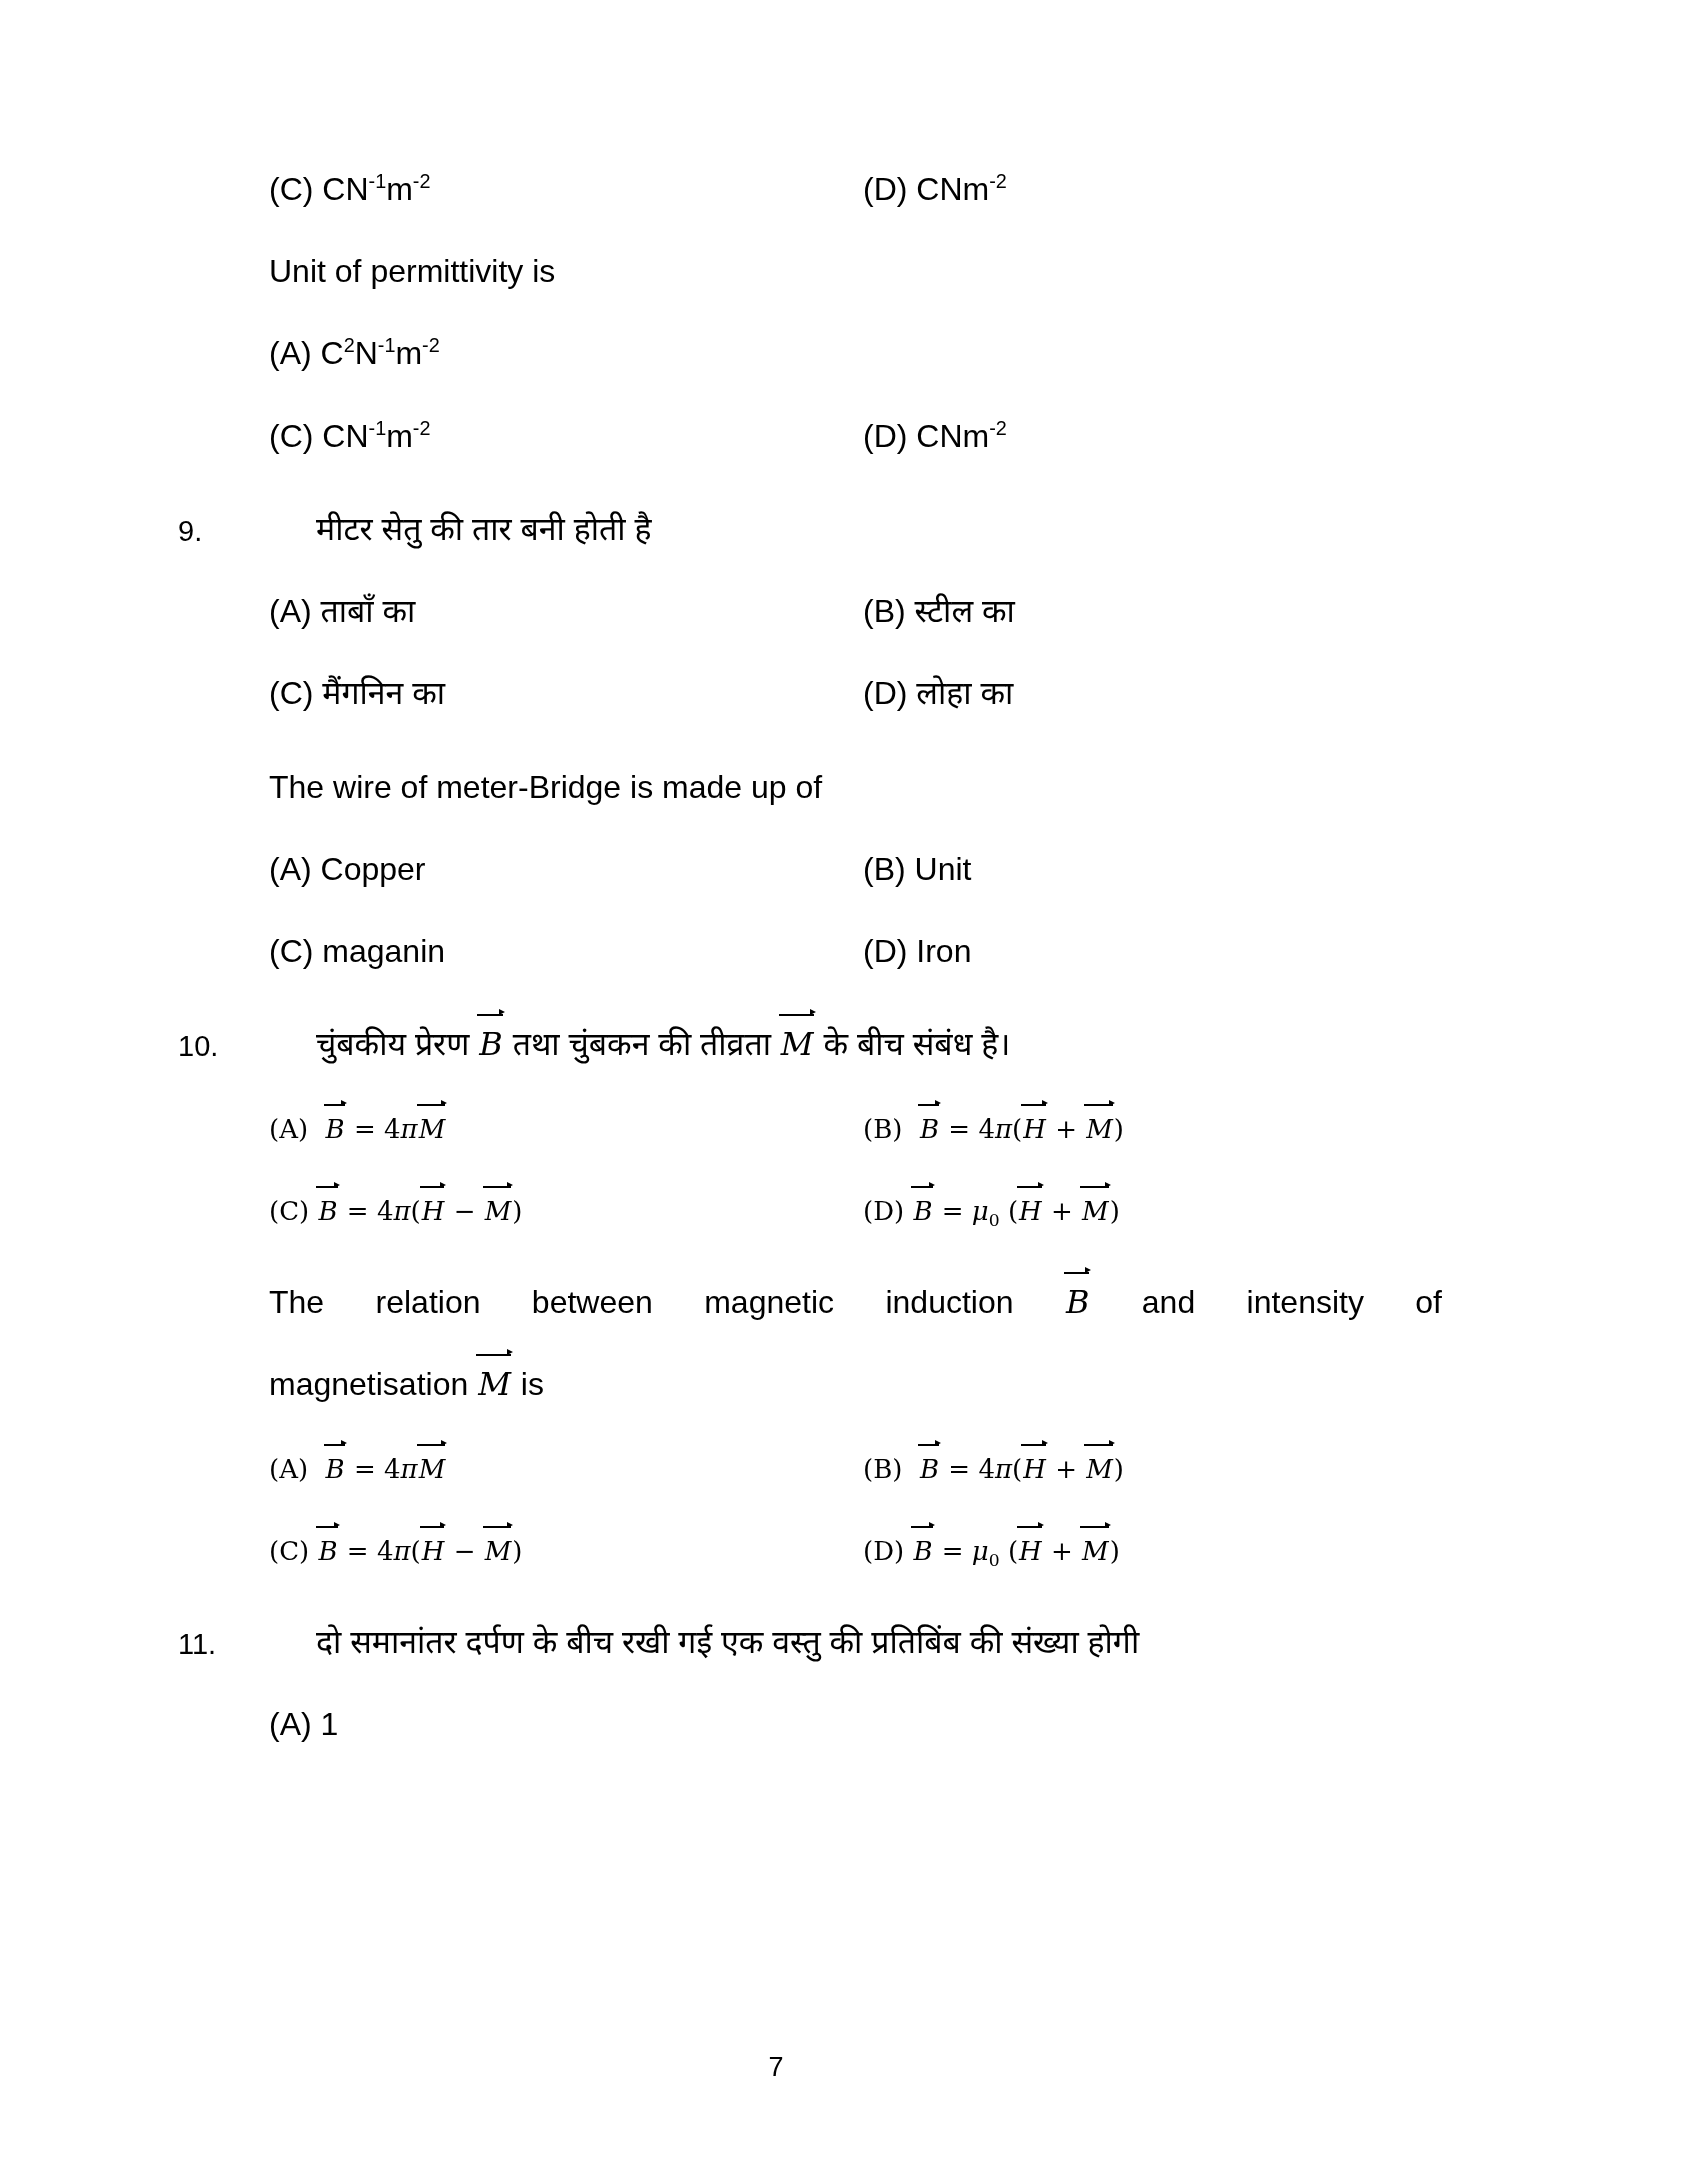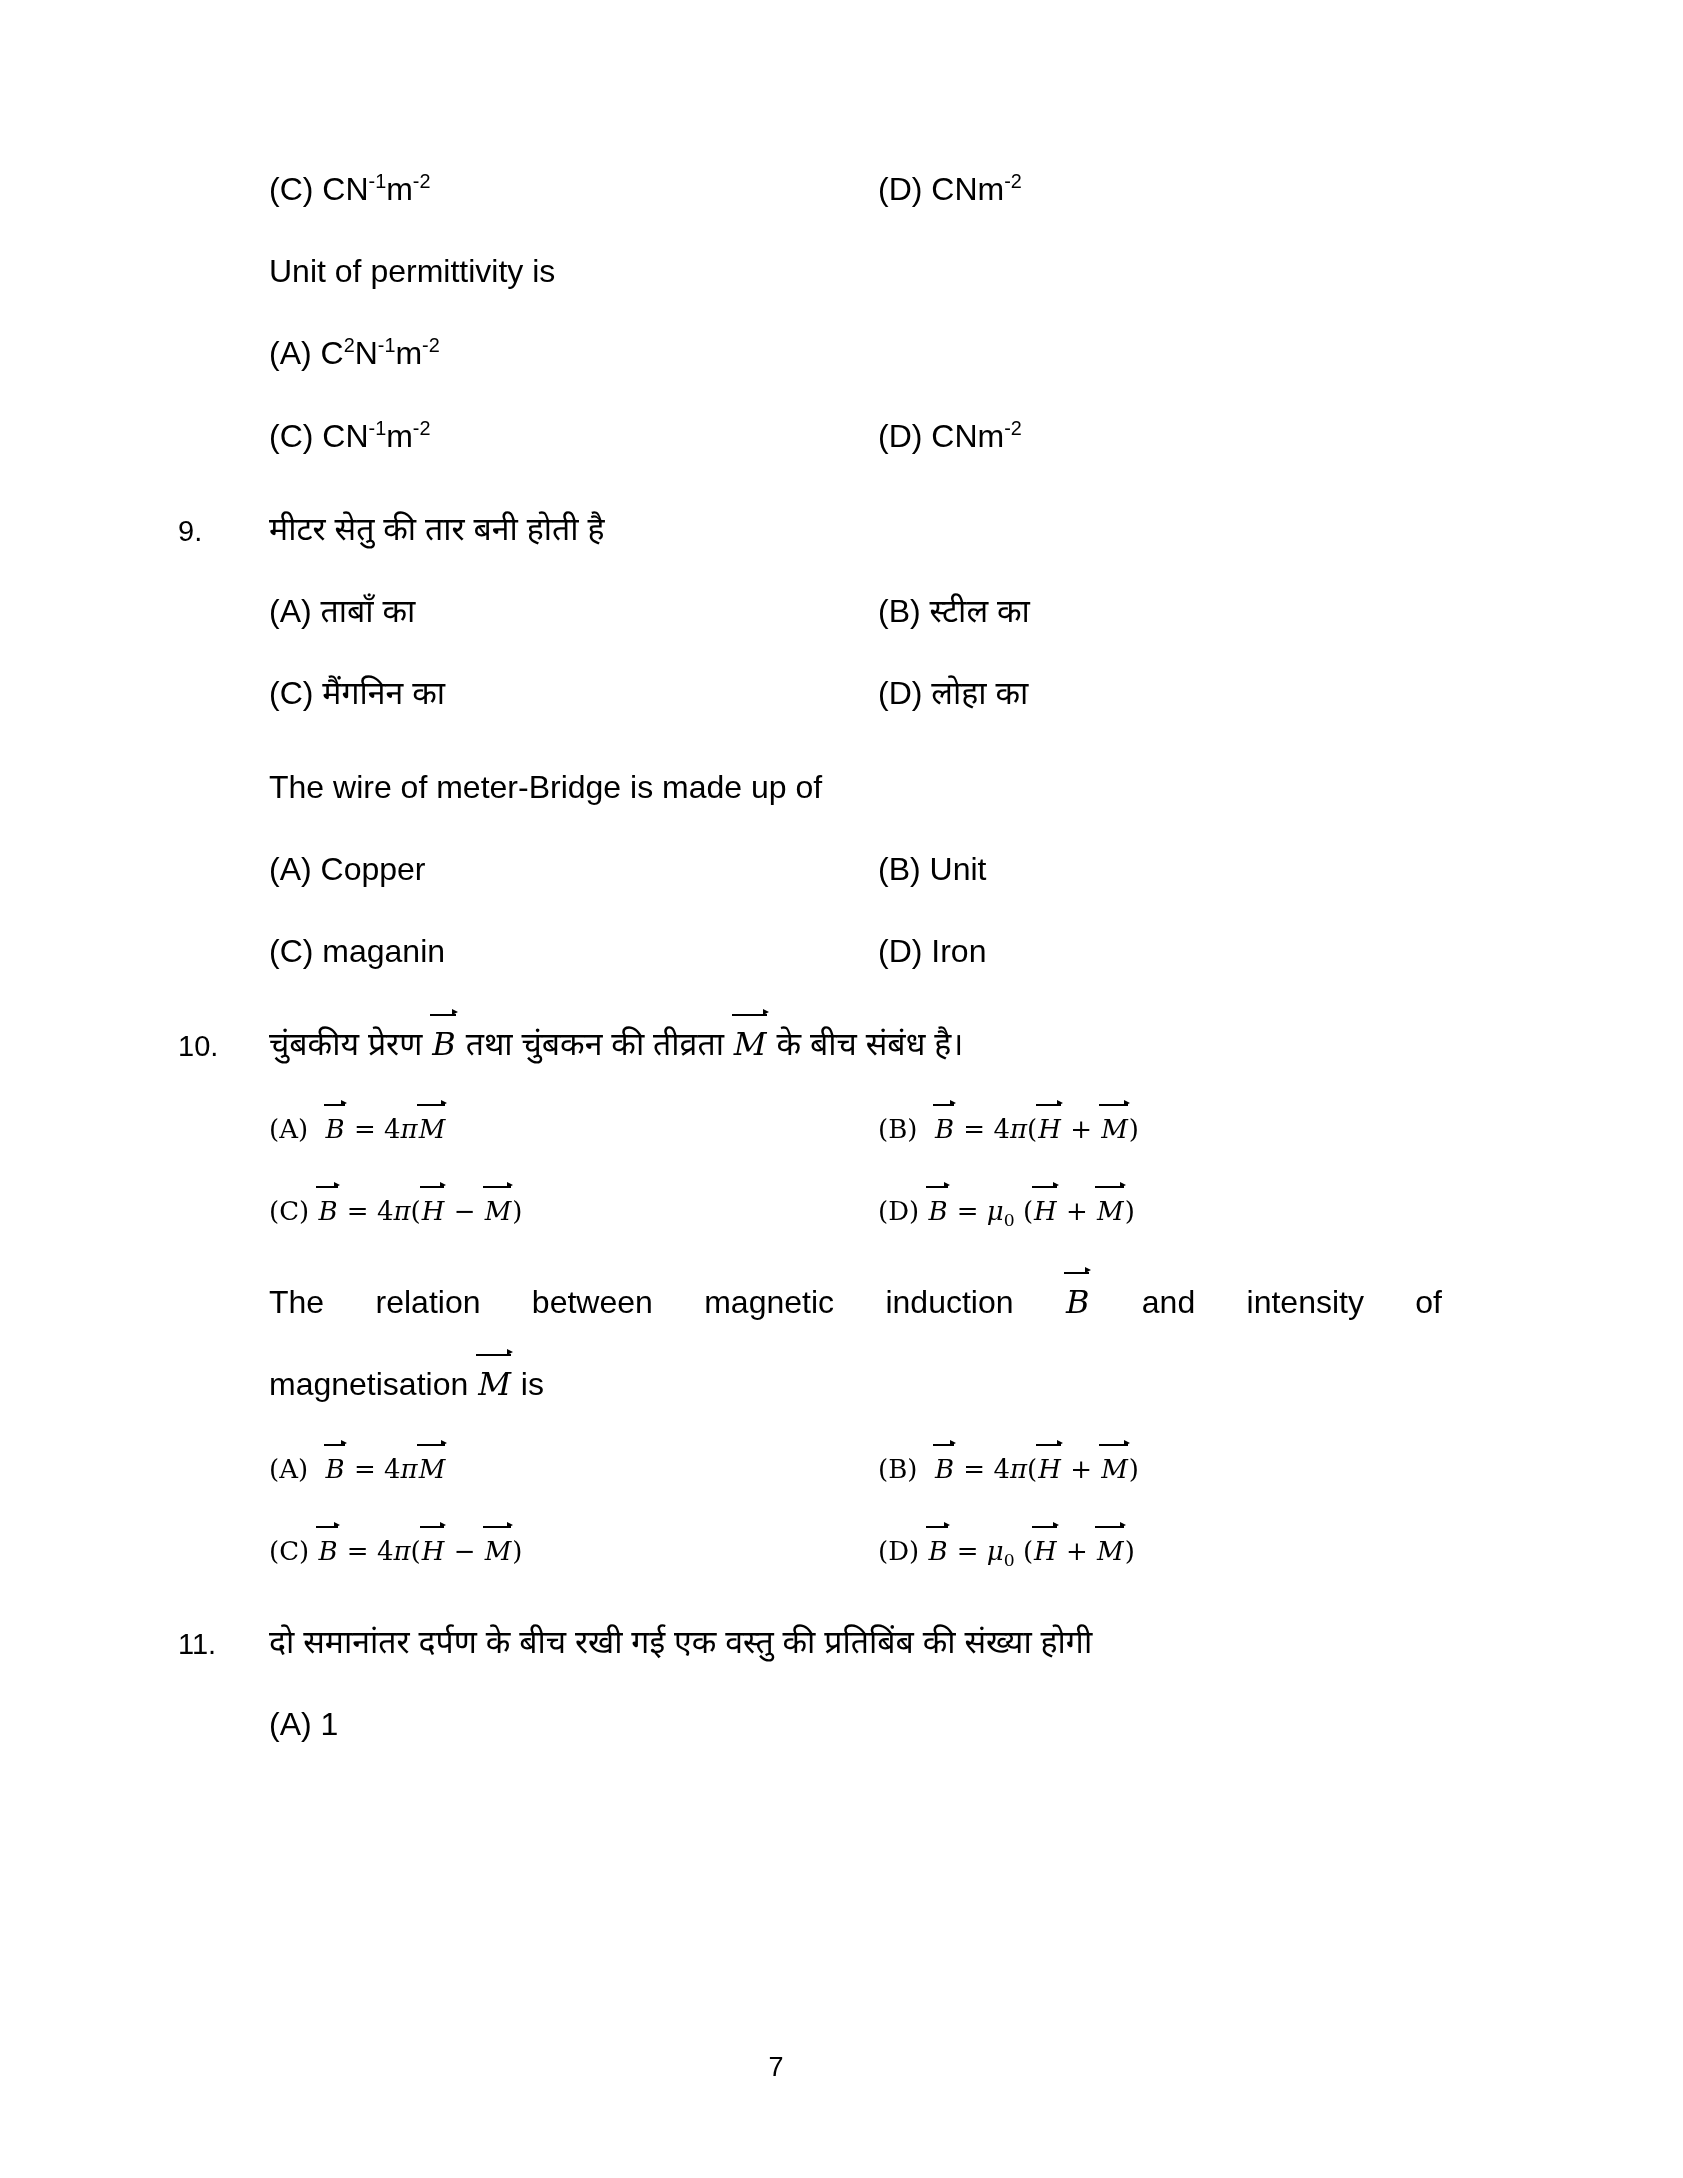--- a/index.html
+++ b/index.html
@@ -32,35 +32,36 @@
     width: 91px;
     flex: 0 0 91px;
     font-size: 29px;
     line-height: 1.32;
     padding-top: 4px;
   }
   .qtext {
     flex: 1 1 auto;
     font-size: 32px;
     line-height: 1.32;
+    margin-left: 47px;
   }
   .qtext.hindi, .opt.hindi, .hindi {
     font-family: "Liberation Sans", "DejaVu Sans", sans-serif;
   }
   .optrow {
     display: flex;
     margin: 0;
     padding-left: 91px;
   }
   .opt {
     font-size: 32px;
     line-height: 1.32;
   }
   .opt.colA { width: 594px; flex: 0 0 594px; }
-  .opt.colB { flex: 1 1 auto; margin-left: 15px; }
+  .opt.colB { flex: 1 1 auto; }
   .line-gap-md { height: 40px; }
   .line-gap-lg { height: 51px; }
 
   
   .stmt {
     padding-left: 91px;
     font-size: 32px;
     line-height: 1.32;
   }
   .stmt.justify {

